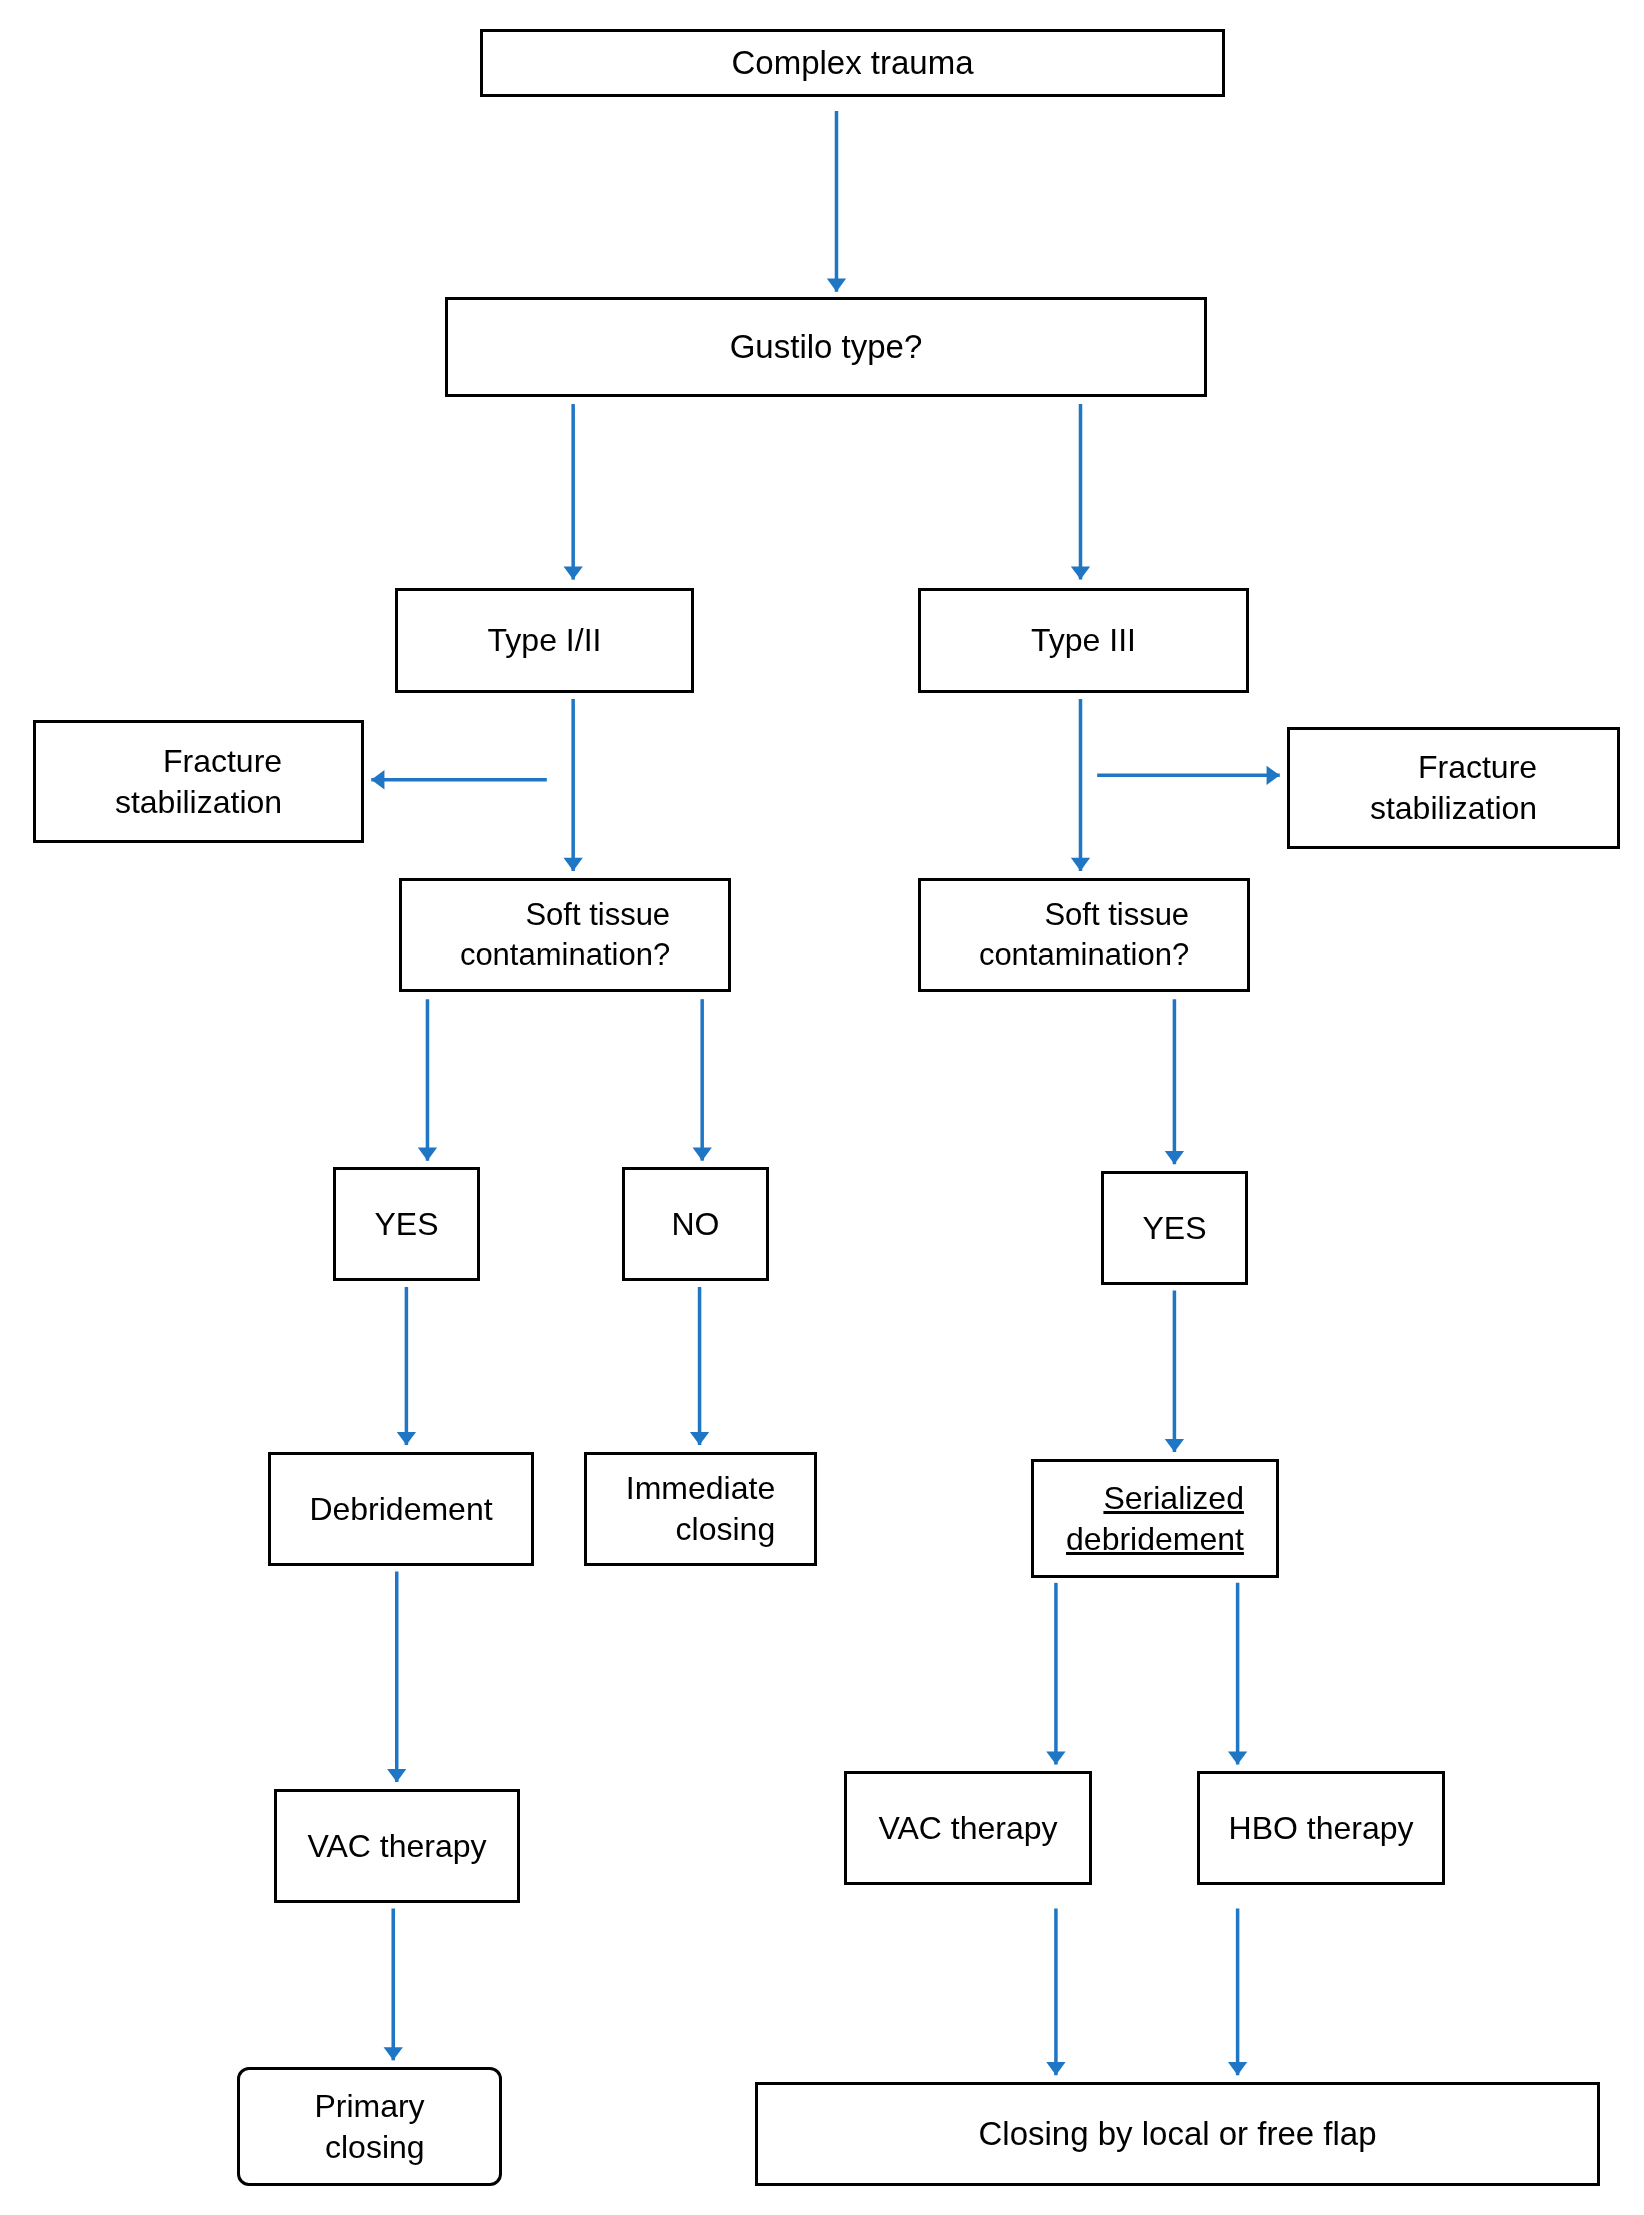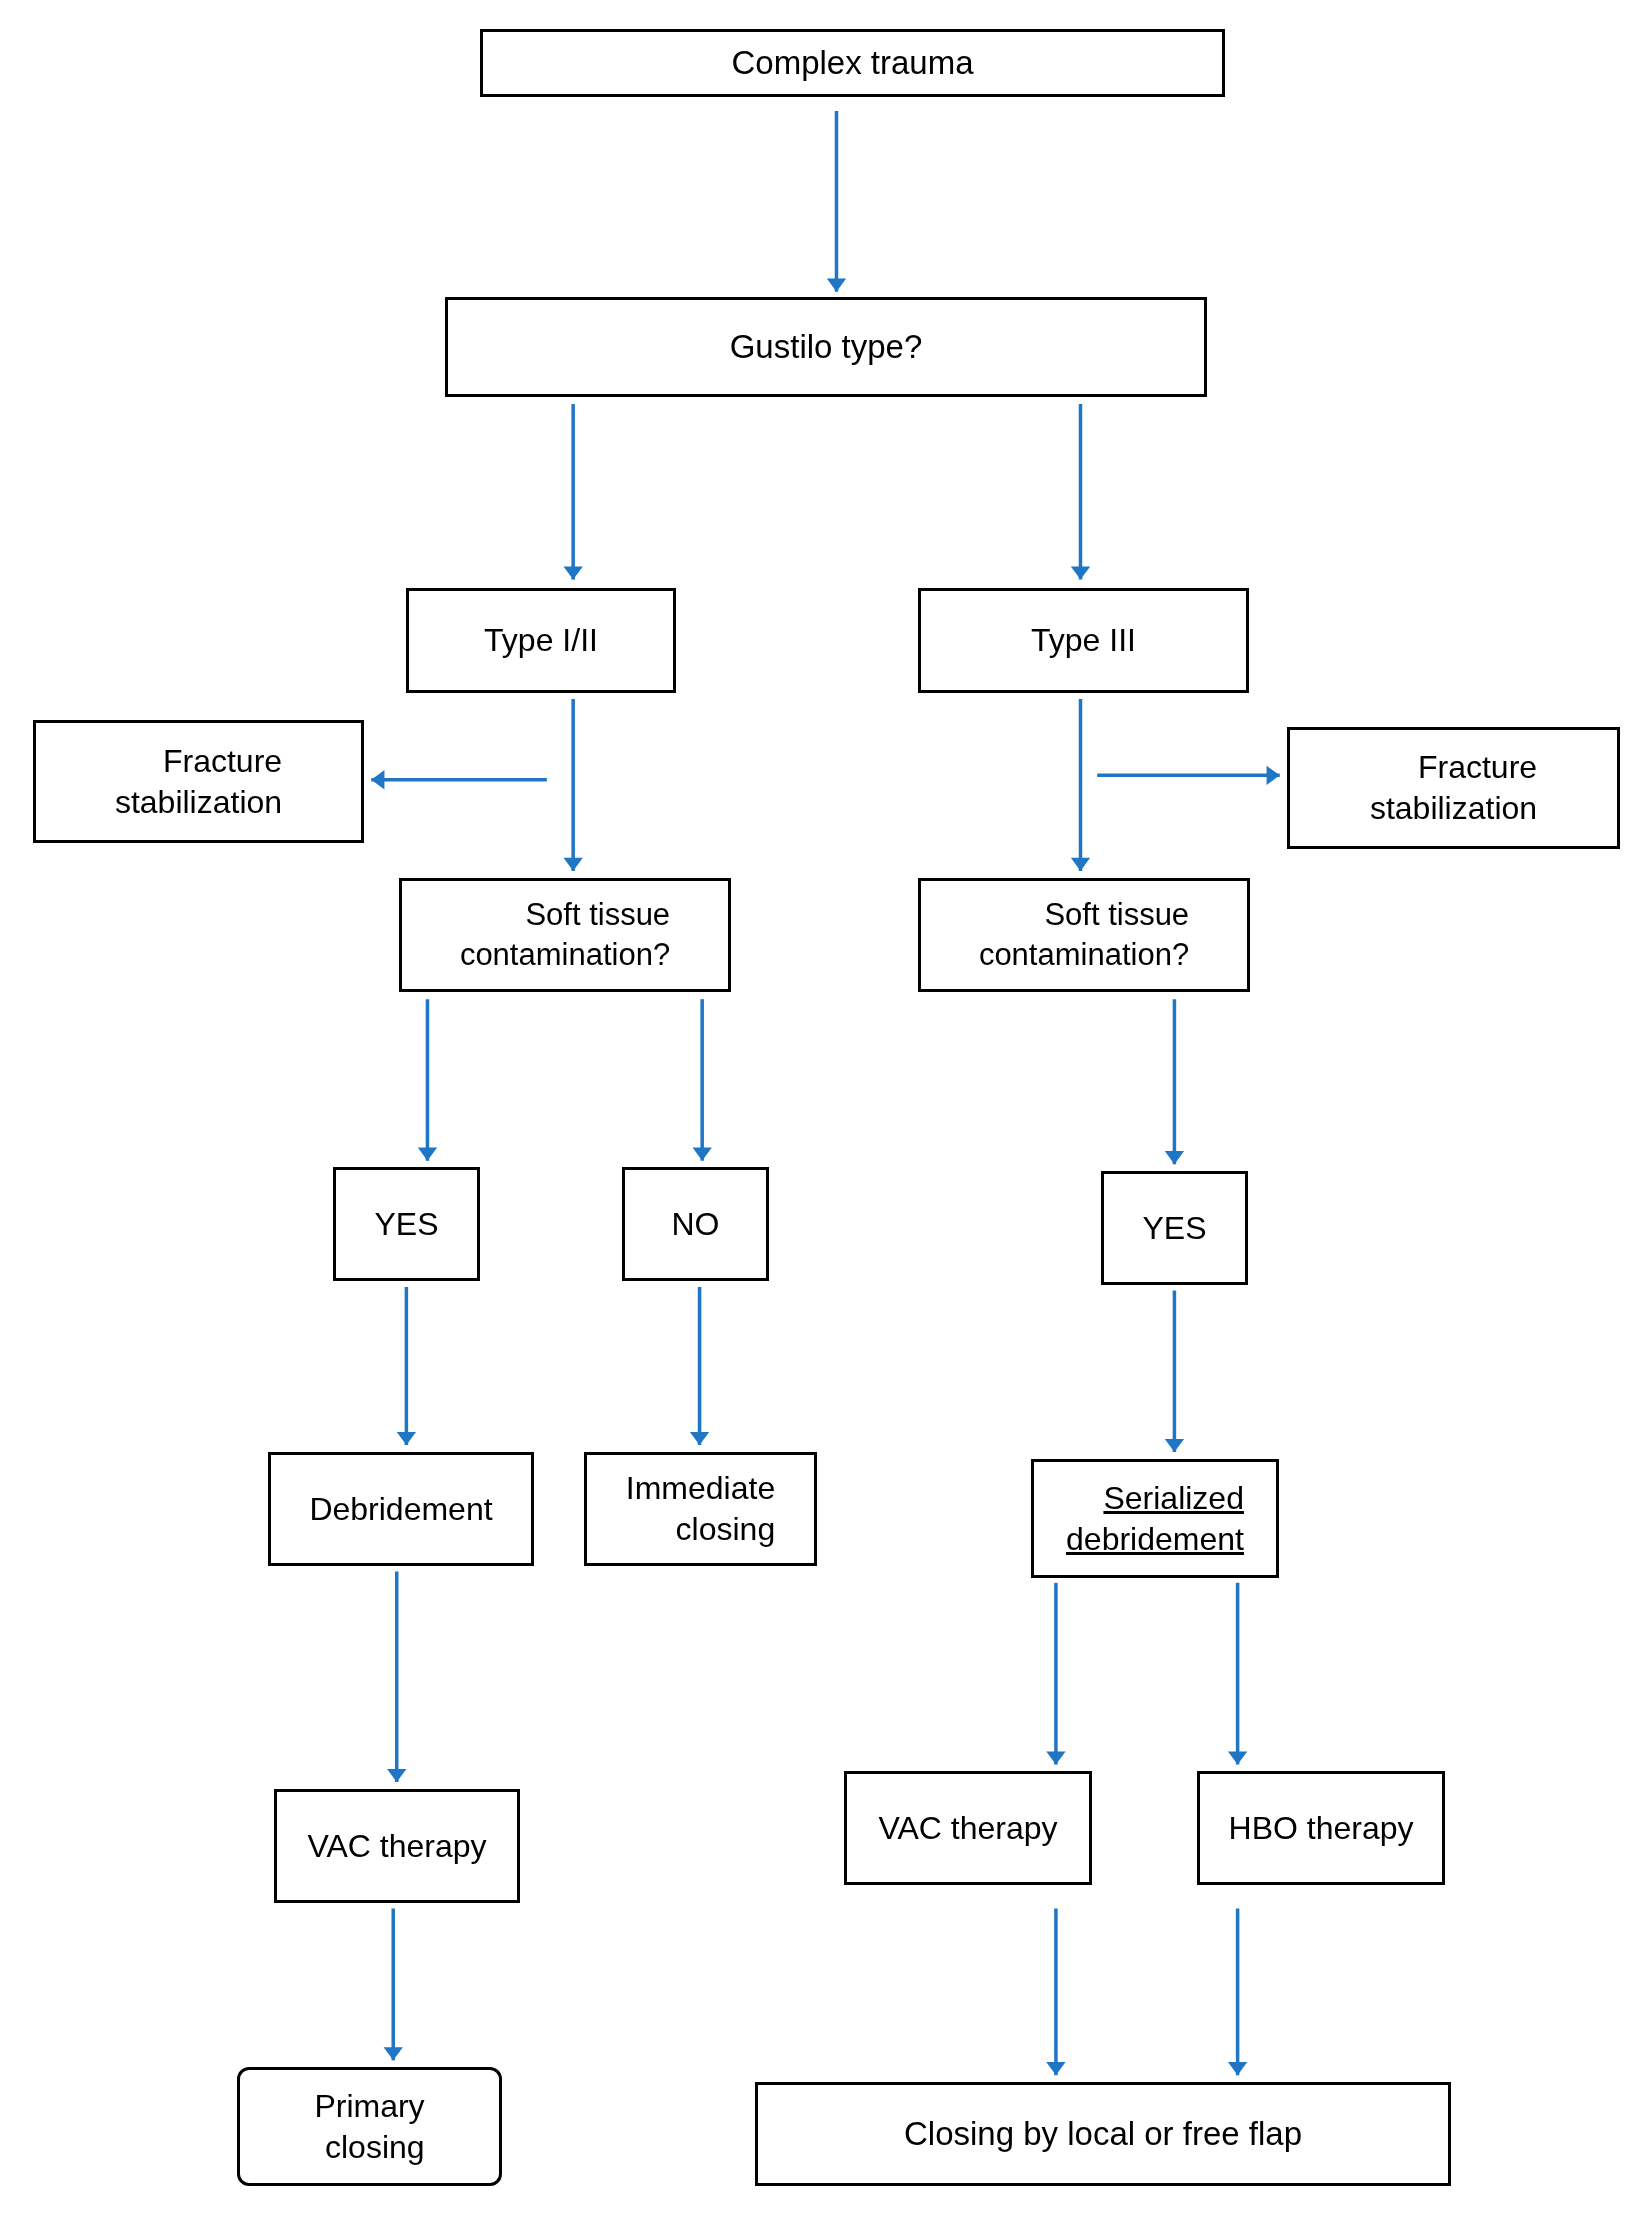--- a/index.html
+++ b/index.html
@@ -85,21 +85,21 @@
         <path d="M448,2347 L437,2332 L459,2332 Z" fill="#1f76c4"></path>
         <line x1="1203" y1="2174" x2="1203" y2="2364" stroke="#1f76c4" stroke-width="4"></line>
         <path d="M1203,2364 L1192,2349 L1214,2349 Z" fill="#1f76c4"></path>
         <line x1="1410" y1="2174" x2="1410" y2="2364" stroke="#1f76c4" stroke-width="4"></line>
         <path d="M1410,2364 L1399,2349 L1421,2349 Z" fill="#1f76c4"></path>
       </g>
   </svg>
   <div id="nodes">
       <div class="node" style="left: 480px; top: 29px; width: 745px; height: 68px; font-size: 33px; border-color: rgb(0, 0, 0); background: rgb(255, 255, 255); color: rgb(0, 0, 0);">Complex trauma</div>
       <div class="node" style="left: 445px; top: 297px; width: 762px; height: 100px; font-size: 33px; border-color: rgb(0, 0, 0); background: rgb(255, 255, 255); color: rgb(0, 0, 0);">Gustilo type?</div>
-      <div class="node" style="left: 406px; top: 588px; width: 270px; height: 105px; font-size: 32px; border-color: rgb(0, 0, 0); background: rgb(255, 255, 255); color: rgb(0, 0, 0);">Type I/II</div>
+      <div class="node" style="left: 395px; top: 588px; width: 299px; height: 105px; font-size: 32px; border-color: rgb(0, 0, 0); background: rgb(255, 255, 255); color: rgb(0, 0, 0);">Type I/II</div>
       <div class="node" style="left: 918px; top: 588px; width: 331px; height: 105px; font-size: 32px; border-color: rgb(0, 0, 0); background: rgb(255, 255, 255); color: rgb(0, 0, 0);">Type III</div>
       <div class="node" style="left: 33px; top: 720px; width: 331px; height: 123px; font-size: 32px; border-color: rgb(0, 0, 0); background: rgb(255, 255, 255); color: rgb(0, 0, 0);">Fracture
 stabilization</div>
       <div class="node" style="left: 1287px; top: 727px; width: 333px; height: 122px; font-size: 32px; border-color: rgb(0, 0, 0); background: rgb(255, 255, 255); color: rgb(0, 0, 0);">Fracture
 stabilization</div>
       <div class="node" style="left: 399px; top: 878px; width: 332px; height: 114px; font-size: 31px; border-color: rgb(0, 0, 0); background: rgb(255, 255, 255); color: rgb(0, 0, 0);">Soft tissue
 contamination?</div>
       <div class="node" style="left: 918px; top: 878px; width: 332px; height: 114px; font-size: 31px; border-color: rgb(0, 0, 0); background: rgb(255, 255, 255); color: rgb(0, 0, 0);">Soft tissue
 contamination?</div>
       <div class="node" style="left: 333px; top: 1167px; width: 147px; height: 114px; font-size: 32px; border-color: rgb(0, 0, 0); background: rgb(255, 255, 255); color: rgb(0, 0, 0);">YES</div>
@@ -108,16 +108,16 @@
       <div class="node" style="left: 268px; top: 1452px; width: 266px; height: 114px; font-size: 32px; border-color: rgb(0, 0, 0); background: rgb(255, 255, 255); color: rgb(0, 0, 0);">Debridement</div>
       <div class="node" style="left: 584px; top: 1452px; width: 233px; height: 114px; font-size: 32px; border-color: rgb(0, 0, 0); background: rgb(255, 255, 255); color: rgb(0, 0, 0);">Immediate
 closing</div>
       <div class="node" style="left: 1031px; top: 1459px; width: 248px; height: 119px; font-size: 32px; border-color: rgb(0, 0, 0); background: rgb(255, 255, 255); color: rgb(0, 0, 0); text-decoration: underline;">Serialized
 debridement</div>
       <div class="node" style="left: 274px; top: 1789px; width: 246px; height: 114px; font-size: 32px; border-color: rgb(0, 0, 0); background: rgb(255, 255, 255); color: rgb(0, 0, 0);">VAC therapy</div>
       <div class="node" style="left: 844px; top: 1771px; width: 248px; height: 114px; font-size: 32px; border-color: rgb(0, 0, 0); background: rgb(255, 255, 255); color: rgb(0, 0, 0);">VAC therapy</div>
       <div class="node" style="left: 1197px; top: 1771px; width: 248px; height: 114px; font-size: 32px; border-color: rgb(0, 0, 0); background: rgb(255, 255, 255); color: rgb(0, 0, 0);">HBO therapy</div>
       <div class="node" style="left: 237px; top: 2067px; width: 265px; height: 119px; font-size: 32px; border-color: rgb(0, 0, 0); background: rgb(255, 255, 255); color: rgb(0, 0, 0); border-radius: 12px;">Primary
 closing</div>
-      <div class="node" style="left: 755px; top: 2082px; width: 696px; height: 104px; font-size: 33px; border-color: rgb(0, 0, 0); background: rgb(255, 255, 255); color: rgb(0, 0, 0);">Closing by local or free flap</div>
+      <div class="node" style="left: 755px; top: 2082px; width: 845px; height: 104px; font-size: 33px; border-color: rgb(0, 0, 0); background: rgb(255, 255, 255); color: rgb(0, 0, 0);">Closing by local or free flap</div>
     </div>
 </div>
 
 
 </body></html>

